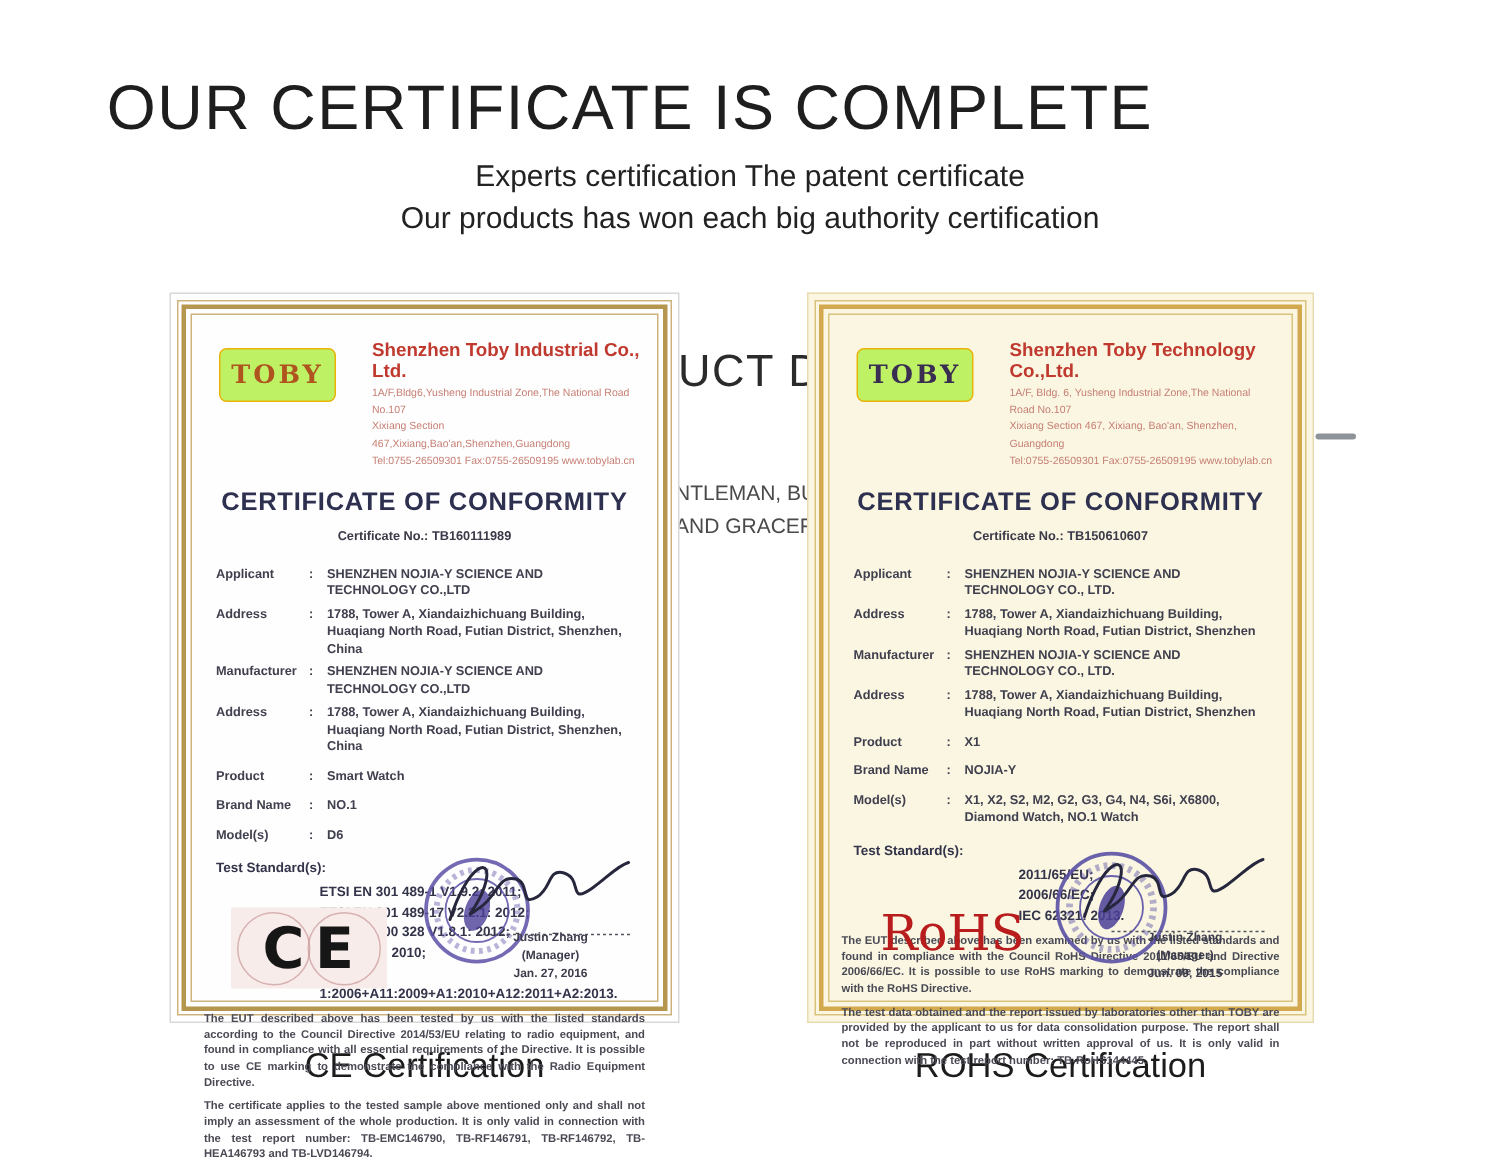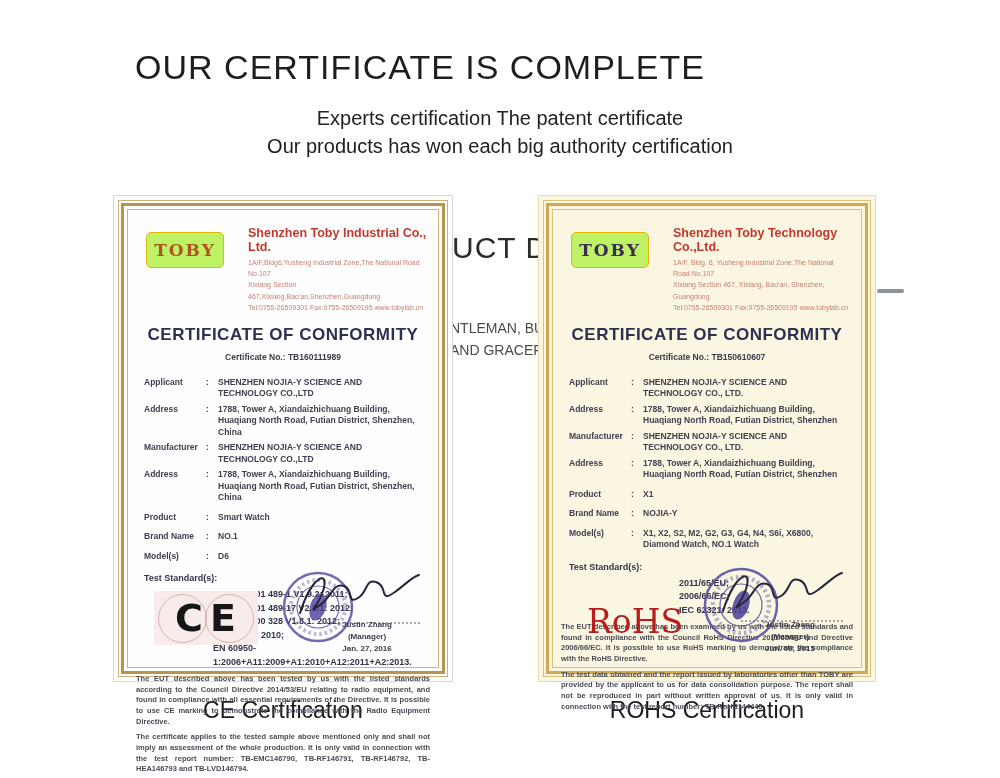--- a/index.html
+++ b/index.html
@@ -5,21 +5,21 @@
   * { margin:0; padding:0; box-sizing:border-box; }
   html,body { background:#ffffff; }
   .page {
     position:relative; width:1000px; height:778px; background:#ffffff;
     font-family:"Liberation Sans", sans-serif; overflow:hidden;
   }
 
   
   .hdr-title {
     position:absolute; left:0; top:48px; width:840px; text-align:center;
-    font-size:34px; color:#1e1e1e; letter-spacing:1px; font-weight:400;
+    font-size:42px; color:#1e1e1e; letter-spacing:1px; font-weight:400;
   }
   .hdr-sub { position:absolute; left:0; width:1000px; text-align:center; font-size:20px; color:#222; }
   .hdr-sub1 { top:107px; }
   .hdr-sub2 { top:135px; }
 
   
   .frag { position:absolute; color:#2b2b2b; white-space:nowrap; z-index:1; }
   .frag-large { left:452px; top:231px; font-size:30px; letter-spacing:1px; }
   .frag-small { font-size:14px; color:#4a4a4a; }
   .frag-s1 { left:450px; top:320px; }
@@ -72,21 +72,21 @@
 
   .para { margin:5px 8px 0; font-size:7.5px; font-weight:600; color:#4a4a55; text-align:justify; line-height:1.42; }
 
   
   .cert-bottom {
     position:absolute; left:0; right:0; bottom:8px;
     display:flex; align-items:flex-end; justify-content:space-between;
     padding:0 4px 0 26px;
   }
   .ce-box {
-    position:relative; width:104px; height:54px; margin-bottom:14px;
+    position:relative; width:104px; height:54px; 
     background:#f7ecea; display:flex; align-items:center; justify-content:center; overflow:hidden;
   }
   .ce-box::before, .ce-box::after {
     content:""; position:absolute; top:3px; width:47px; height:47px;
     border:1px solid rgba(190,130,130,.55); border-radius:50%;
   }
   .ce-box::before { left:4px; } .ce-box::after { right:4px; }
   .ce-text { font-family:"DejaVu Sans", sans-serif; font-size:38px; font-weight:bold; letter-spacing:7px; color:#161616; padding-left:6px; }
   .rohs-text { font-family:"DejaVu Serif", serif; font-size:33px; color:#b91c1c; margin:0 0 18px 8px; }
 

